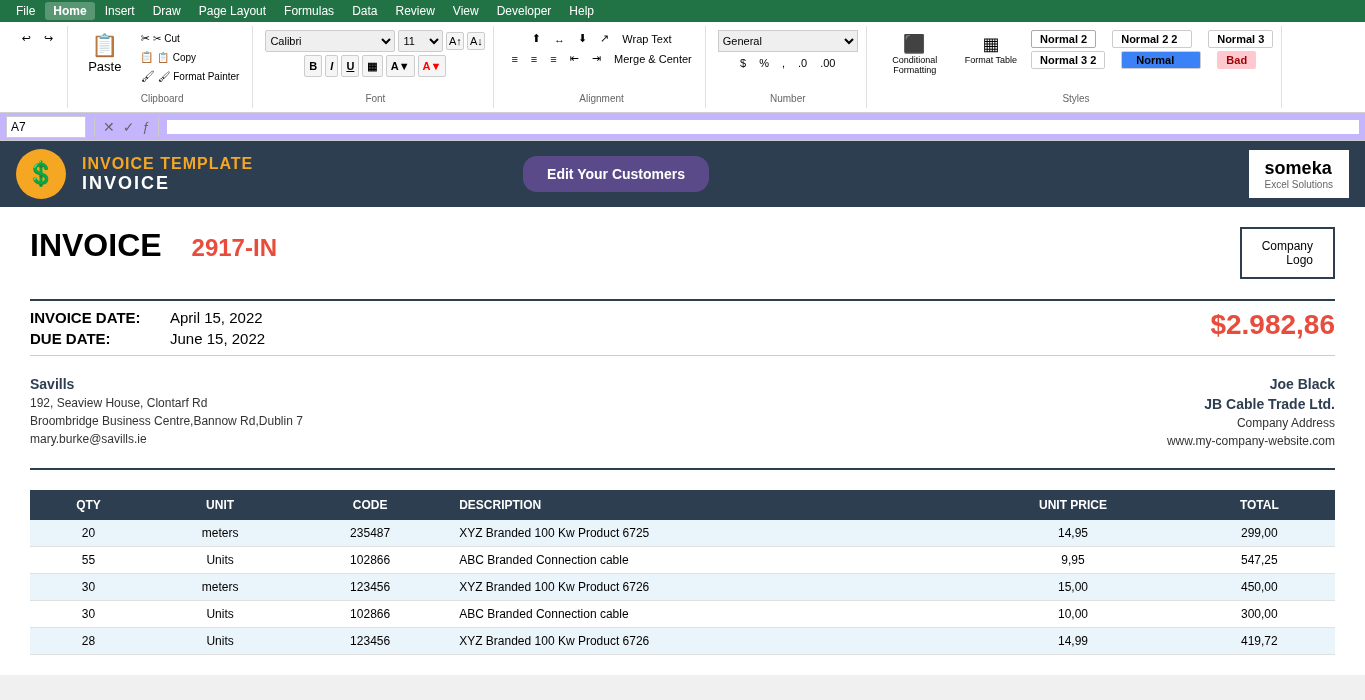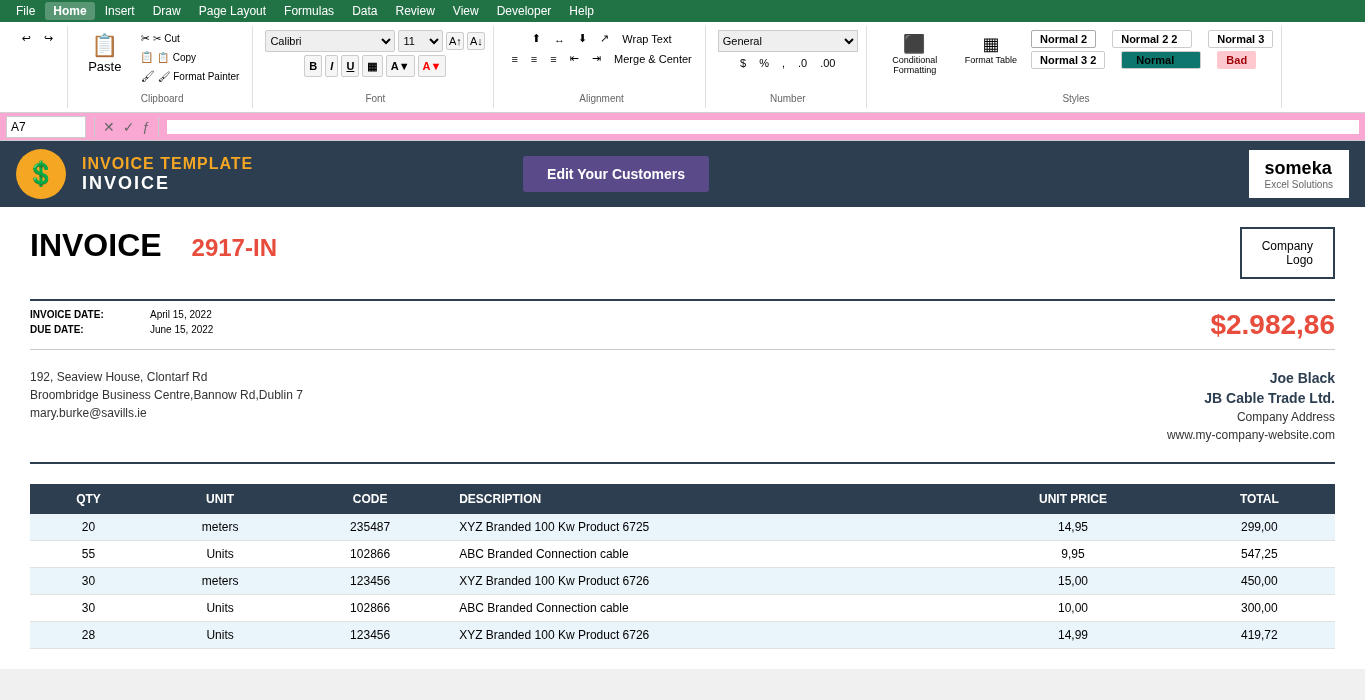--- a/index.html
+++ b/index.html
@@ -17,59 +17,59 @@
     .ribbon-btn { display: flex; flex-direction: column; align-items: center; justify-content: center; padding: 3px 6px; border: none; background: transparent; cursor: pointer; border-radius: 3px; font-size: 10px; min-width: 40px; }
     .ribbon-btn-sm { display: flex; align-items: center; gap: 3px; padding: 2px 5px; border: none; background: transparent; cursor: pointer; border-radius: 3px; font-size: 11px; white-space: nowrap; }
 
     .font-select { width: 130px; height: 22px; font-size: 11px; border: 1px solid #ccc; border-radius: 2px; }
     .size-select { width: 45px; height: 22px; font-size: 11px; border: 1px solid #ccc; border-radius: 2px; }
     .inc-btn { width: 18px; height: 18px; font-size: 11px; border: 1px solid #ccc; background: #f5f5f5; cursor: pointer; border-radius: 2px; display: flex; align-items: center; justify-content: center; }
 
     .format-btn { border: 1px solid #ccc; padding: 2px 4px; background: #f5f5f5; cursor: pointer; border-radius: 2px; font-size: 11px; font-weight: bold; height: 22px; }
 
     
-    .formula-bar { display: flex; align-items: center; background: #f9a8d4; border-bottom: 1px solid #ccc; padding: 2px 6px; gap: 4px; height: 28px; }
+    .formula-bar { display: flex; align-items: center; background: #c4b5fd; border-bottom: 1px solid #ccc; padding: 2px 6px; gap: 4px; height: 28px; }
     .cell-ref { width: 80px; border: 1px solid #ccc; padding: 2px 4px; font-size: 12px; height: 22px; }
     .formula-divider { width: 1px; height: 20px; background: #ccc; margin: 0 4px; }
     .style-row { display: flex; gap: 16px; font-weight: bold; }
     .style-box { padding: 2px 8px; font-size: 11px; border: 1px solid #ccc; cursor: pointer; border-radius: 2px; white-space: nowrap; }
     .style-normal2 { background: #fff; color: #000; border-color: #aaa; }
     .style-normal22 { background: #fff; color: #000; border: 1px solid #ccc; min-width: 80px; }
     .style-normal3 { background: #fff; color: #000; }
     .style-normal32 { background: #fff; }
     .style-bad { background: #ffc7ce; color: #9c0006; border: 1px solid #ffc7ce; }
-    .style-input { background: #0f766e; color: #000; border: 1px solid #ccc; min-width: 80px; padding-left: 14px; }
+    .style-input { background: #3b82f6; color: #000; border: 1px solid #ccc; min-width: 80px; padding-left: 14px; }
 
     
     .spreadsheet { background: #fff; }
 
     
     .invoice-header { background: #2c3e50; display: flex; align-items: center; padding: 8px 16px; color: #fff; }
     .invoice-icon { background: #f5a623; border-radius: 50%; width: 50px; height: 50px; display: flex; align-items: center; justify-content: center; font-size: 24px; margin-right: 16px; flex-shrink: 0; }
     .invoice-header-text { display: flex; flex-direction: column; }
     .invoice-template-label { color: #f5a623; font-size: 16px; font-weight: bold; letter-spacing: 1px; }
     .invoice-title { color: #fff; font-size: 18px; font-weight: bold; letter-spacing: 2px; }
-    .edit-customers-btn { background: #5b4a8a; color: #fff; border: none; padding: 10px 24px; font-size: 14px; font-weight: bold; border-radius: 3px; cursor: pointer; margin: 0 auto; text-align: right; }
+    .edit-customers-btn { background: #5b4a8a; color: #fff; border: none; padding: 10px 24px; font-size: 14px; font-weight: bold; border-radius: 14px; cursor: pointer; margin: 0 auto; text-align: right; }
     .someka-logo { margin-left: auto; background: #fff; padding: 8px 16px; }
     .someka-logo-text { font-size: 18px; font-weight: bold; color: #000; }
     .someka-logo-sub { font-size: 10px; color: #666; }
 
     
     .invoice-body { background: #fff; padding: 20px 30px; }
 
     .invoice-top { display: flex; align-items: flex-start; justify-content: space-between; margin-bottom: 20px; }
     .invoice-number-section { display: flex; align-items: baseline; gap: 30px; }
     .invoice-word { font-size: 32px; font-weight: bold; color: #000; }
     .invoice-num { font-size: 24px; font-weight: bold; color: #e74c3c; }
 
     .company-logo-box { border: 2px solid #2c3e50; padding: 10px 20px; text-align: right; }
 
     .invoice-dates { display: flex; justify-content: space-between; align-items: flex-start; border-top: 2px solid #2c3e50; border-bottom: 1px solid #ccc; padding: 8px 0; margin-bottom: 20px; }
     .dates-left { display: flex; flex-direction: column; gap: 4px; }
-    .date-row { display: flex; font-size: 10px; }
+    .date-row { display: flex; gap: 20px; font-size: 15px; }
     .date-label { font-weight: bold; color: #000; min-width: 120px; }
     .date-value { color: #000; }
     .total-amount { font-size: 28px; font-weight: bold; color: #e74c3c; }
 
     .invoice-parties { display: flex; justify-content: space-between; margin-bottom: 20px; padding-bottom: 20px; border-bottom: 2px solid #2c3e50; }
     .party-left { display: flex; flex-direction: column; gap: 4px; }
     .party-name { font-weight: bold; color: #2c3e50; font-size: 14px; }
     .party-detail { color: #333; font-size: 12px; }
     .party-right { display: flex; flex-direction: column; align-items: flex-end; gap: 4px; }
     .party-contact { font-weight: bold; color: #2c3e50; font-size: 14px; }
@@ -277,20 +277,21 @@
         <div class="date-row">
           <span class="date-label">DUE DATE:</span>
           <span class="date-value">June 15, 2022</span>
         </div>
       </div>
       <div class="total-amount">$2.982,86</div>
     </div>
 
     <div class="invoice-parties">
       <div class="party-left">
+        <span class="party-name">Savills</span>
         <span class="party-detail">192, Seaview House, Clontarf Rd</span>
         <span class="party-detail">Broombridge Business Centre,Bannow Rd,Dublin 7</span>
         <span class="party-detail">mary.burke@savills.ie</span>
       </div>
       <div class="party-right">
         <span class="party-contact">Joe Black</span>
         <span class="party-company">JB Cable Trade Ltd.</span>
         <span class="party-detail">Company Address</span>
         <span class="party-detail">www.my-company-website.com</span>
       </div>

